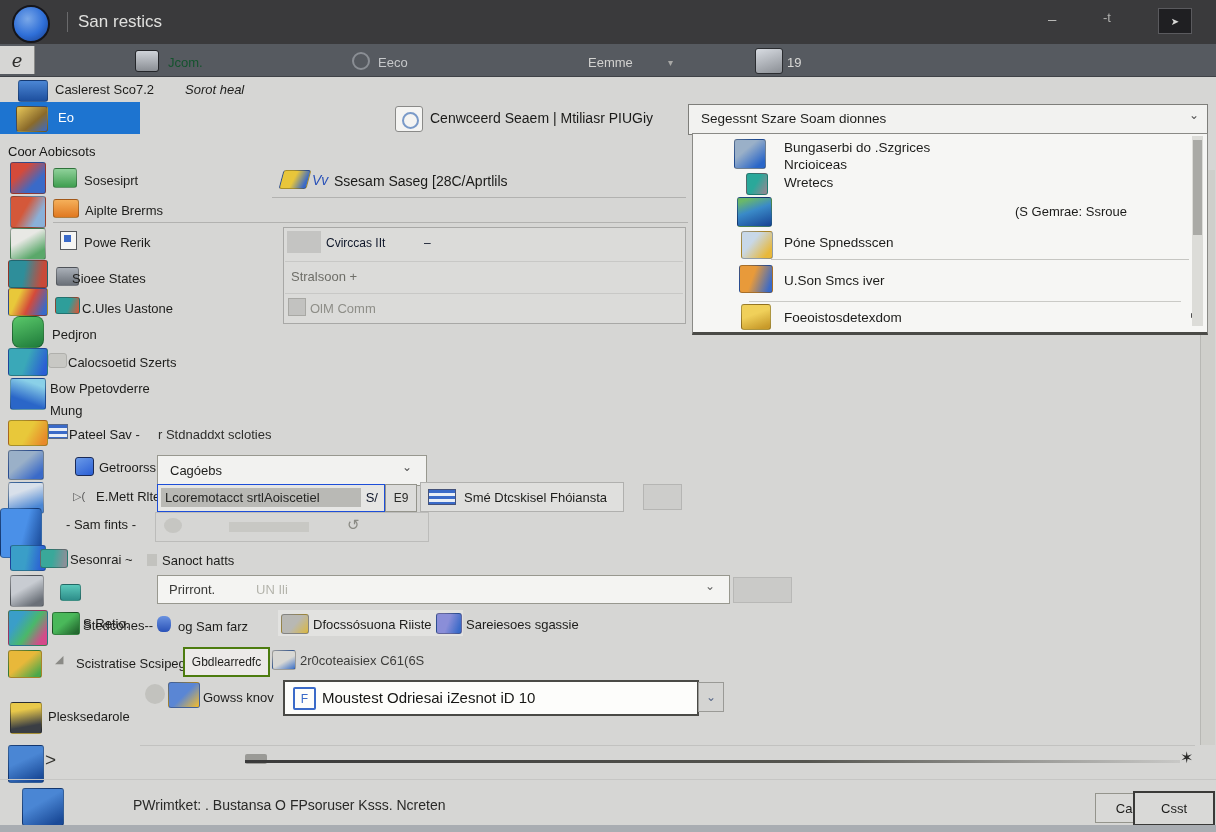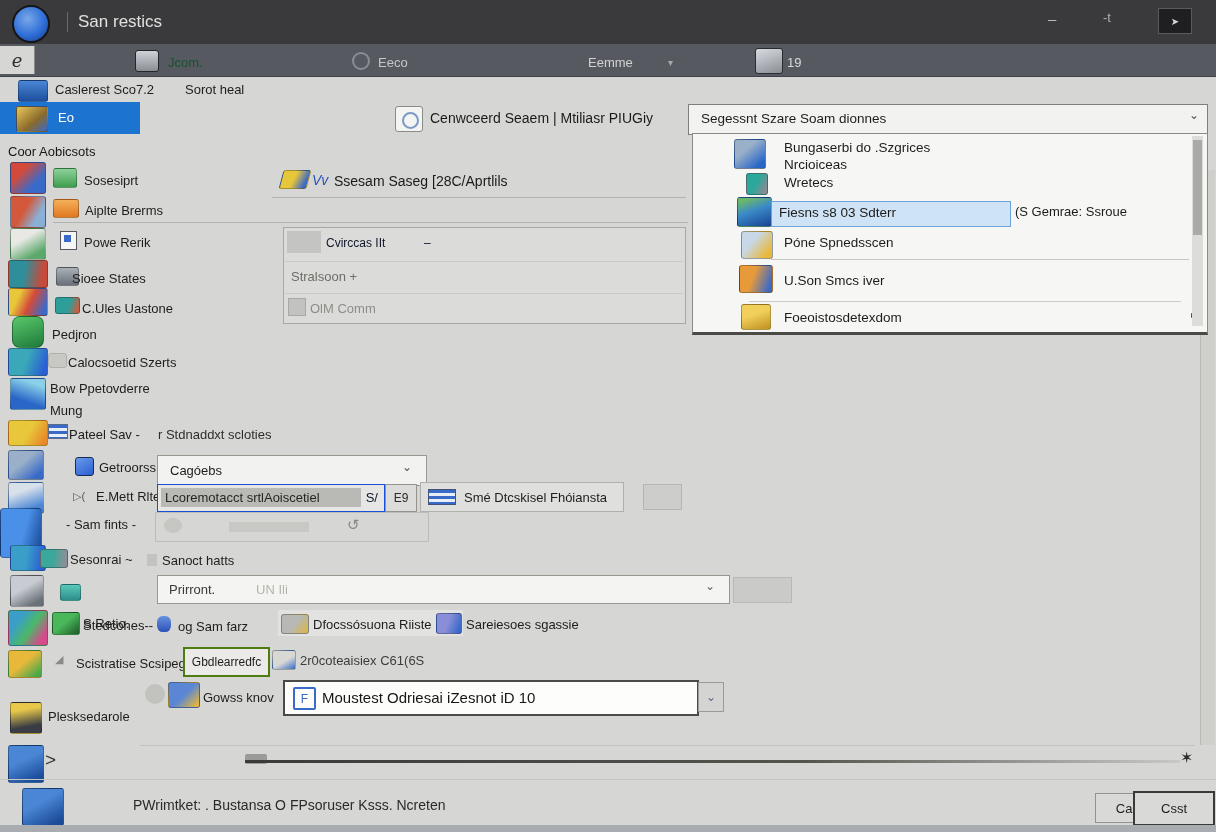--- a/index.html
+++ b/index.html
@@ -45,21 +45,21 @@
   <div class="a t" style="left:168px;top:55px;color:#14532d;">Jcom.</div>
   <div class="a" style="left:352px;top:52px;width:14px;height:14px;border-radius:50%;border:2px solid #8a8e94;"></div>
   <div class="a t" style="left:378px;top:55px;color:#c6c8ca;">Eeco</div>
   <div class="a t" style="left:588px;top:55px;color:#d2d2d0;">Eemme</div>
   <div class="a" style="left:668px;top:57px;font-size:10px;color:#a8a8a6;">▾</div>
   <div class="gi" style="left:755px;top:48px;width:26px;height:24px;background:linear-gradient(160deg,#d8dce2,#8a8e94);border-color:#2a2c30;"></div>
   <div class="a t" style="left:787px;top:55px;color:#d8d8d6;">19</div>
 
   <div class="gi" style="left:18px;top:80px;width:28px;height:20px;background:linear-gradient(180deg,#4b86d4,#1d4f9e);"></div>
   <div class="a t" style="left:55px;top:82px;">Caslerest Sco7.2</div>
-  <div class="a t" style="left:185px;top:82px;">Sorot heal</div>
+  <div class="a t" style="left:185px;top:82px;font-style:italic;">Sorot heal</div>
 
   <div class="a" style="left:0;top:102px;width:140px;height:32px;background:#1d74d0;"></div>
   <div class="gi" style="left:16px;top:106px;width:30px;height:24px;background:linear-gradient(140deg,#e8c85a,#8a6a2a 60%,#3a6ac8);"></div>
   <div class="a t" style="left:58px;top:110px;color:#ffffff;">Eo</div>
 
   <div class="a" style="left:395px;top:106px;width:26px;height:24px;background:#f4f4f2;border:1px solid #8a8a88;border-radius:3px;">
     <div style="position:absolute;left:6px;top:5px;width:13px;height:13px;border-radius:50%;border:2px solid #7a9ac8;"></div>
   </div>
   <div class="a t14" style="left:430px;top:110px;">Cenwceerd Seaem | Mtiliasr PIUGiy</div>
 
@@ -246,23 +246,20 @@
   <div class="a" style="left:692px;top:133px;width:514px;height:198px;background:#f6f6f4;border:1px solid #8a8a86;border-bottom:3px solid #4a4a46;">
 
     <div class="gi" style="left:41px;top:5px;width:30px;height:28px;background:linear-gradient(140deg,#9ab0c8 35%,#2a66c8 85%);"></div>
     <div class="dt a" style="left:91px;top:6px;">Bungaserbi do .Szgrices</div>
     <div class="dt a" style="left:91px;top:23px;">Nrcioiceas</div>
 
     <div class="gi" style="left:53px;top:39px;width:20px;height:20px;background:linear-gradient(120deg,#2aa89a 45%,#8a8a92 90%);"></div>
     <div class="dt a" style="left:91px;top:41px;">Wretecs</div>
 
     <div class="gi" style="left:44px;top:63px;width:33px;height:28px;background:linear-gradient(160deg,#6ab86a 12%,#3a8ac8 45%,#1a4a98 95%);"></div>
-    <div class="a" style="left:78px;top:67px;width:238px;height:24px;background:#cfe3f7;border:1px solid #6da3d8;">
-      <span class="dt" style="position:absolute;left:7px;top:3px;">Fiesns s8 03 Sdterr</span>
-    </div>
     <div class="dt a" style="left:322px;top:70px;font-size:13px;">(S Gemrae: Ssroue</div>
 
     <div class="gi" style="left:48px;top:97px;width:30px;height:26px;background:linear-gradient(130deg,#c8d8e8 35%,#e8b83a 85%);"></div>
     <div class="dt a" style="left:91px;top:101px;">Póne Spnedsscen</div>
     <div class="hl" style="left:78px;top:125px;width:418px;background:#c6c6c2;"></div>
 
     <div class="gi" style="left:46px;top:131px;width:32px;height:26px;background:linear-gradient(110deg,#e89a3a 40%,#3a6ac8 90%);"></div>
     <div class="dt a" style="left:91px;top:139px;">U.Son Smcs iver</div>
     <div class="hl" style="left:56px;top:167px;width:432px;background:#cacac6;"></div>
 

